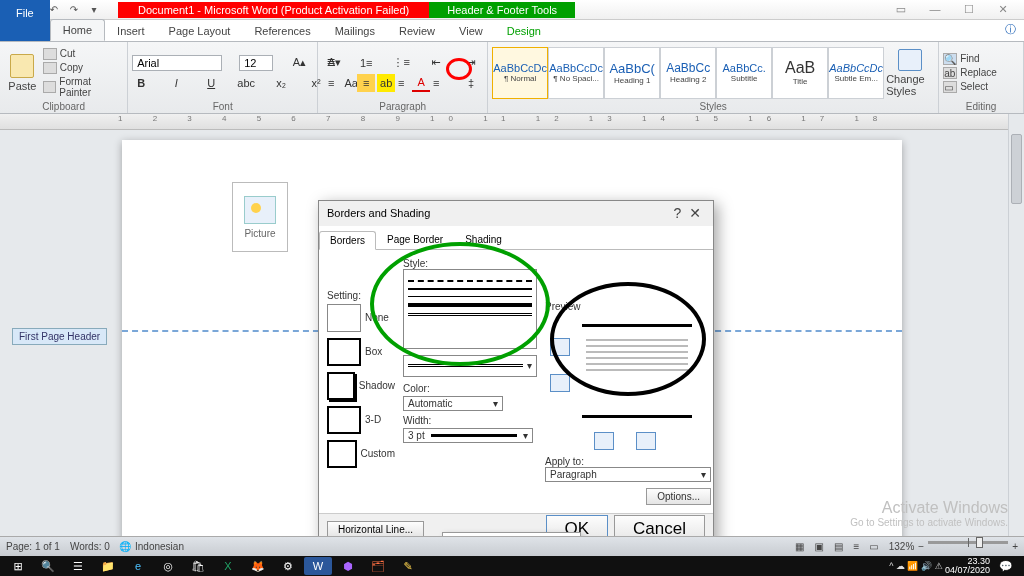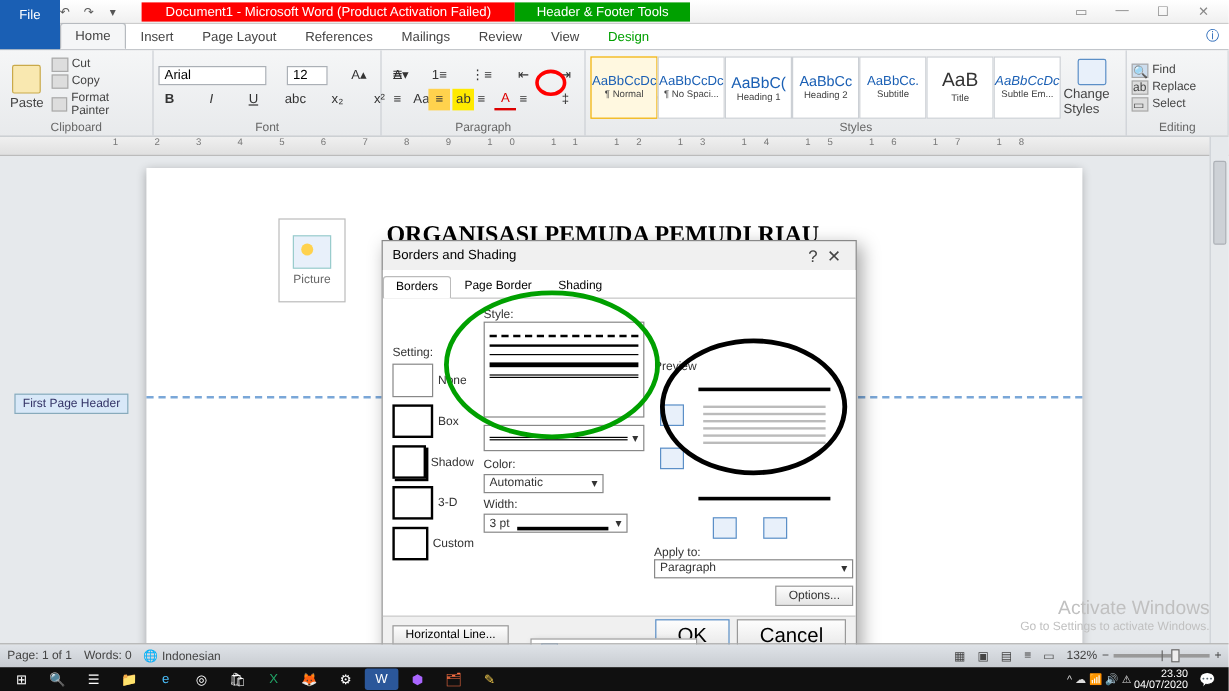--- a/index.html
+++ b/index.html
@@ -40,21 +40,21 @@
 .ib { width:18px; height:18px; display:inline-flex; align-items:center; justify-content:center; font-size:11px; color:#333; }
 .ib.b { font-weight:bold; } .ib.i { font-style:italic; } .ib.u { text-decoration:underline; }
 .stylegal { display:flex; gap:0; }
 .stylebox { width:56px; height:52px; border:1px solid #ccd0d5; background:#fff; display:flex; flex-direction:column; align-items:center; justify-content:center; font-size:8px; color:#444; }
 .stylebox .sample { font-size:11px; color:#1a5fb4; }
 .stylebox.sel { border:1px solid #f0b000; background:#fff8e0; }
 .redcircle { position:absolute; border:3px solid #ff0000; border-radius:50%; width:26px; height:22px; left:446px; top:58px; pointer-events:none; }
 
 
 .docwrap { position:absolute; top:114px; left:0; right:0; bottom:40px; background:#e6e9ec; overflow:hidden; }
-.ruler { height:16px; background:linear-gradient(#f0f0f0,#e0e0e0); border-bottom:1px solid #bbb; font-size:8px; color:#777; padding-left:94px; letter-spacing:14px; }
+.ruler { height:16px; background:linear-gradient(#f0f0f0,#e0e0e0); border-bottom:1px solid #bbb; font-size:8px; color:#777; padding-left:118px; letter-spacing:14px; }
 .page { position:absolute; left:122px; top:26px; width:780px; height:560px; background:#fff; box-shadow:0 2px 8px rgba(0,0,0,.3); }
 .page .pic { position:absolute; left:110px; top:42px; width:56px; height:70px; border:1px solid #bbb; display:flex; flex-direction:column; align-items:center; justify-content:center; font-size:10px; color:#666; }
 .page .pic .picicon{ width:32px; height:28px; background:#e8f0fa; border:1px solid #9cc; margin-bottom:4px; position:relative;}
 .page .pic .picicon:after{content:"";position:absolute;left:6px;top:6px;width:10px;height:10px;background:#ffd24d;border-radius:50%;}
 .page h1 { position:absolute; left:200px; top:46px; font: bold 20px/1 "Times New Roman", serif; }
 .headerdash { position:absolute; left:0; right:0; top:190px; border-top:2px dashed #7aa7d8; }
 .hdrlabel { position:absolute; left:-110px; top:188px; background:#d8e8f8; border:1px solid #8ab; padding:2px 6px; font-size:10px; color:#336; }
 
 
 .dialog { position:absolute; left:318px; top:200px; width:396px; height:346px; background:#f0f0f0; border:1px solid #888; box-shadow:4px 4px 14px rgba(0,0,0,.35); display:flex; flex-direction:column; }
@@ -71,21 +71,21 @@
 .setitem .thumb { width:34px; height:28px; border:1px solid #888; background:#fff; display:flex; align-items:center; justify-content:center; }
 .setitem.sel .thumb { border:2px solid #1a5fb4; }
 .midcol { width:150px; }
 .stylebox2 { width:134px; height:80px; border:1px solid #888; background:#fff; overflow:hidden; padding:4px; }
 .styleline { height:2px; background:#000; margin:6px 0; }
 .styleline.dash { border-top:2px dashed #000; background:none; height:0; }
 .styleline.dbl { border-top:1px solid #000; border-bottom:1px solid #000; height:3px; background:none; }
 .stylecur { width:134px; height:22px; border:1px solid #888; background:#fff; margin-top:6px; display:flex; align-items:center; padding:0 4px; }
 .stylecur .l { flex:1; border-top:3px double #000; }
 .sel2 { border:1px solid #888; background:#fff; padding:1px 4px; font-size:10px; width:100px; margin-top:2px; display:flex; justify-content:space-between; }
-.widthbox { display:flex; align-items:flex-end; gap:6px; border:1px solid #888; background:#fff; padding:1px 4px; width:120px; margin-top:2px; }
+.widthbox { display:flex; align-items:center; gap:6px; border:1px solid #888; background:#fff; padding:1px 4px; width:130px; margin-top:2px; }
 .prevcol { flex:1;margin-top:43px; }
 .prevhint { font-size:9px; color:#555; text-align:center; }
 .prevbox { width:160px; height:110px; margin:6px auto; position:relative; }
 .prevpaper { position:absolute; left:34px; top:6px; width:110px; height:94px; border-top:3px solid #000; border-bottom:3px solid #000; padding:8px 4px; }
 .prevpaper .ln { height:2px; background:#bbb; margin:4px 0; }
 .sidebtns { position:absolute; left:2px; top:20px; display:flex; flex-direction:column; gap:18px; }
 .sidebtn { width:20px; height:18px; border:1px solid #5b8fc7; background:#e8f0fa; }
 .botbtns { position:absolute; bottom:-22px; left:46px; display:flex; gap:22px; }
 .applyrow { margin-top:22px; }
 .dropdown { border:1px solid #888; background:#fff; padding:1px 4px; font-size:10px; width:166px; display:flex; justify-content:space-between; }
@@ -100,21 +100,21 @@
 .greenell { position:absolute; left:370px; top:242px; width:180px; height:124px; border:4px solid #00a000; border-radius:50%; pointer-events:none; }
 .blackell { position:absolute; left:550px; top:282px; width:156px; height:114px; border:4px solid #000; border-radius:50%; pointer-events:none; }
 
 
 .moretip { position:absolute; left:442px; bottom:22px; background:#fff; border:1px solid #999; padding:3px 8px; font-size:10px; display:flex; align-items:center; gap:6px; box-shadow:2px 2px 6px rgba(0,0,0,.2);}
 .moretip .ic{width:14px;height:14px;background:#e8f0fa;border:1px solid #5b8fc7;}
 
 
 .statusbar { position:absolute; left:0; right:0; bottom:20px; height:20px; background:linear-gradient(#dfe3e8,#c8ccd1); border-top:1px solid #aaa; display:flex; align-items:center; font-size:10px; color:#444; padding:0 6px; gap:10px; }
 .statusbar .sp { flex:1; }
-.zoom { display:flex; align-items:center; gap:4px; }
+.zoom { display:flex; align-items:flex-start; gap:4px; }
 .zoomtrack{width:80px;height:3px;background:#999;position:relative;}
 .zoomtrack:before{content:"";position:absolute;left:50%;top:-3px;width:1px;height:9px;background:#666;}
 .zoomthumb{position:absolute;left:60%;top:-4px;width:7px;height:11px;background:#eee;border:1px solid #666;}
 
 
 .taskbar { position:absolute; left:0; right:0; bottom:0; height:20px; background:#101010; display:flex; align-items:center; padding:0 4px; gap:2px; }
 .taskbar .tb { width:28px; height:18px; display:flex; align-items:center; justify-content:center; color:#fff; font-size:11px; }
 .taskbar .sp { flex:1; }
 .taskbar .tray { color:#ddd; font-size:9px; display:flex; align-items:center; gap:6px; }
 .taskbar .clock { color:#fff; font-size:9px; text-align:right; line-height:1; }
@@ -293,21 +293,20 @@
 </div>
 <div class="redcircle"></div>
 
 <div class="docwrap">
   <div class="ruler">1 2 3 4 5 6 7 8 9 10 11 12 13 14 15 16 17 18</div>
   <div class="page">
     <div class="pic">
         <div class="picicon"></div>
         <span>Picture</span>
       </div>
-    <h1>ORGANISASI PEMUDA PEMUDI RIAU</h1>
     <div class="headerdash"></div>
     <div class="hdrlabel">First Page Header</div>
   </div>
 </div>
 <div class="vscroll">
     <div class="thumb"></div>
   </div>
 
 <div class="dialog">
   <div class="dlg-title">

